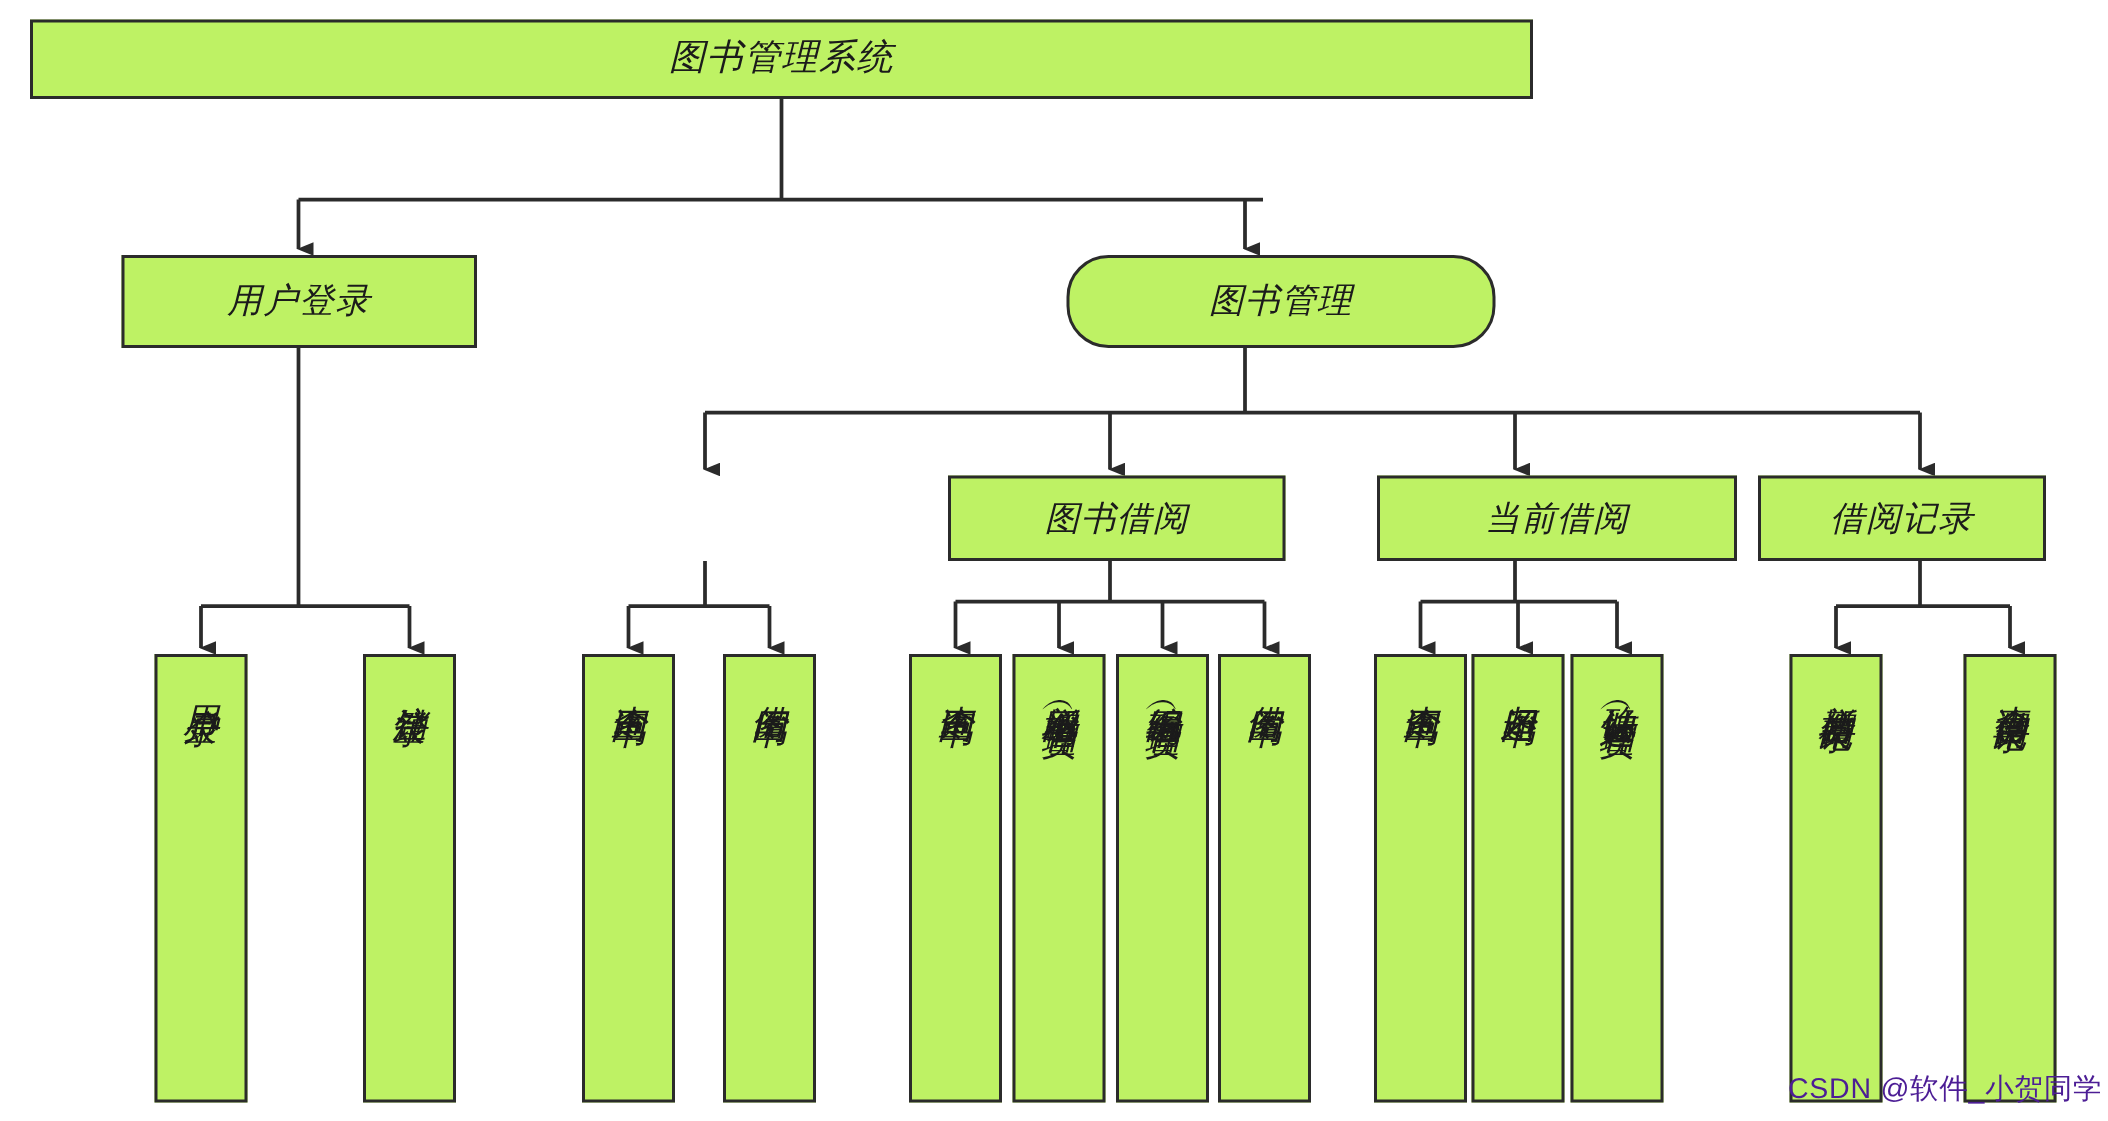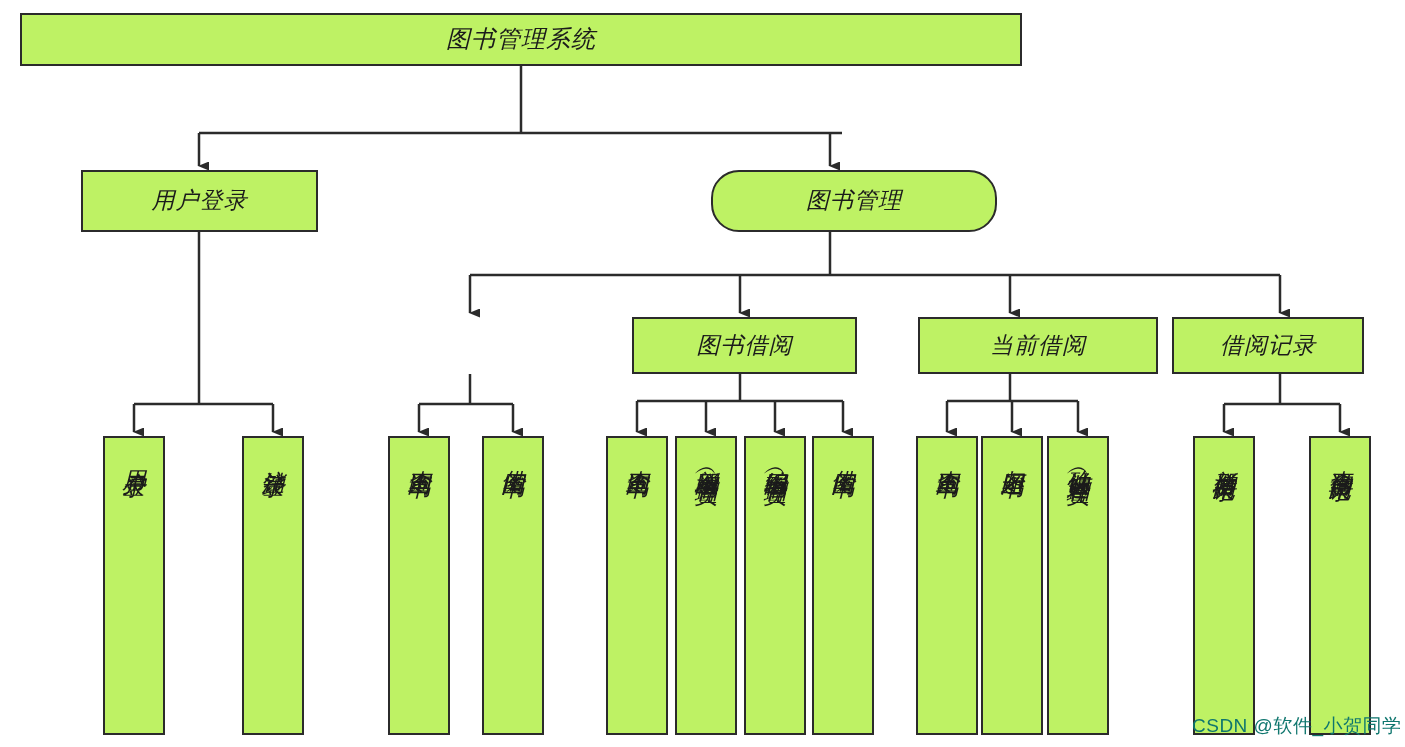--- a/index.html
+++ b/index.html
@@ -15,21 +15,21 @@
 
   
   .h-node .lbl{font-size:23px;line-height:1.2;letter-spacing:1px;}
   .root .lbl{font-size:24px;}
 
   
   .v-node{align-items:flex-start;justify-content:center;padding-top:14px;}
   .v-node .lbl{writing-mode:vertical-rl;text-orientation:upright;
                font-size:23px;line-height:1.32;letter-spacing:2px;}
 
-  .watermark{position:absolute;color:#0f766e;font-size:19px;letter-spacing:.5px;
+  .watermark{position:absolute;color:#4c1d95;font-size:19px;letter-spacing:.5px;
              white-space:nowrap;pointer-events:none;}
 </style>
 </head>
 <body>
 
 <div id="canvas">
 
   <svg id="edges" viewBox="0 0 1405 747" xmlns="http://www.w3.org/2000/svg">
     <defs>
       <marker id="arrow" markerWidth="9" markerHeight="11" refX="4.5" refY="10" orient="auto" markerUnits="userSpaceOnUse">

